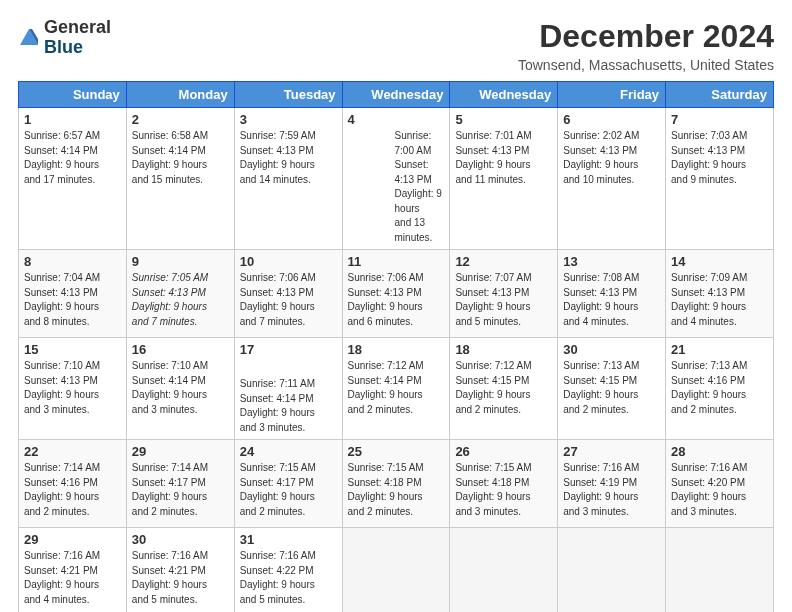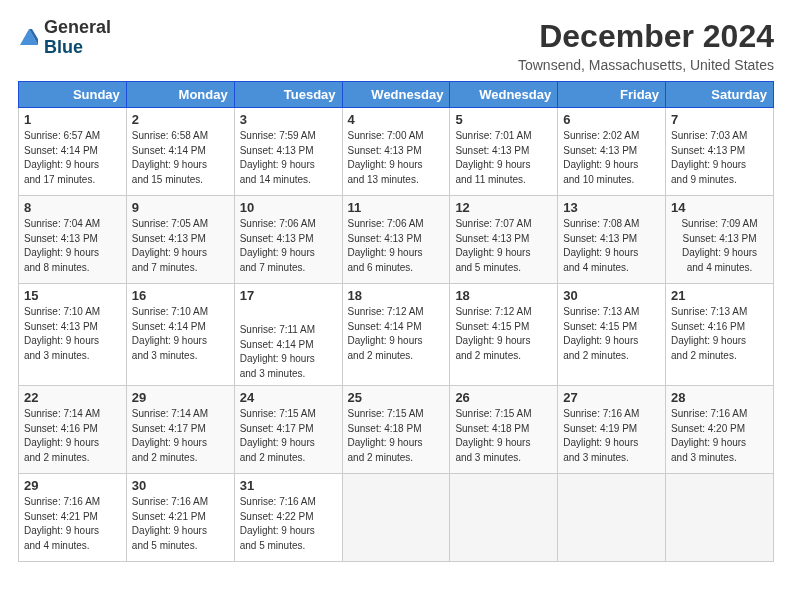--- a/index.html
+++ b/index.html
@@ -146,21 +146,21 @@
           </td>
           <td>
             <span class="day-num">3</span>
             <div class="day-info" style="white-space: pre-line;">Sunrise: 7:59 AM
 Sunset: 4:13 PM
 Daylight: 9 hours
 and 14 minutes.</div>
           </td>
           <td>
             <span class="day-num">4</span>
-            <div class="day-info" style="white-space: pre-line;">Sunrise: 7:00 AM
+            <div class="day-info" style="white-space: pre-line; margin-left: 47px;">Sunrise: 7:00 AM
 Sunset: 4:13 PM
 Daylight: 9 hours
 and 13 minutes.</div>
           </td>
           <td>
             <span class="day-num">5</span>
             <div class="day-info" style="white-space: pre-line;">Sunrise: 7:01 AM
 Sunset: 4:13 PM
 Daylight: 9 hours
 and 11 minutes.</div>
@@ -183,21 +183,21 @@
         <tr>
           <td>
             <span class="day-num">8</span>
             <div class="day-info" style="white-space: pre-line;">Sunrise: 7:04 AM
 Sunset: 4:13 PM
 Daylight: 9 hours
 and 8 minutes.</div>
           </td>
           <td>
             <span class="day-num">9</span>
-            <div class="day-info" style="white-space: pre-line;">Sunrise: 7:05 AM
+            <div class="day-info" style="white-space: pre-line; font-style: italic;">Sunrise: 7:05 AM
 Sunset: 4:13 PM
 Daylight: 9 hours
 and 7 minutes.</div>
           </td>
           <td>
             <span class="day-num">10</span>
             <div class="day-info" style="white-space: pre-line;">Sunrise: 7:06 AM
 Sunset: 4:13 PM
 Daylight: 9 hours
 and 7 minutes.</div>
@@ -218,21 +218,21 @@
           </td>
           <td>
             <span class="day-num">13</span>
             <div class="day-info" style="white-space: pre-line;">Sunrise: 7:08 AM
 Sunset: 4:13 PM
 Daylight: 9 hours
 and 4 minutes.</div>
           </td>
           <td>
             <span class="day-num">14</span>
-            <div class="day-info" style="white-space: pre-line; text-align: center;">Sunrise: 7:09 AM
+            <div class="day-info" style="white-space: pre-line;">Sunrise: 7:09 AM
 Sunset: 4:13 PM
 Daylight: 9 hours
 and 4 minutes.</div>
           </td>
         </tr>
         <tr>
           <td>
             <span class="day-num">15</span>
             <div class="day-info" style="white-space: pre-line;">Sunrise: 7:10 AM
 Sunset: 4:13 PM

